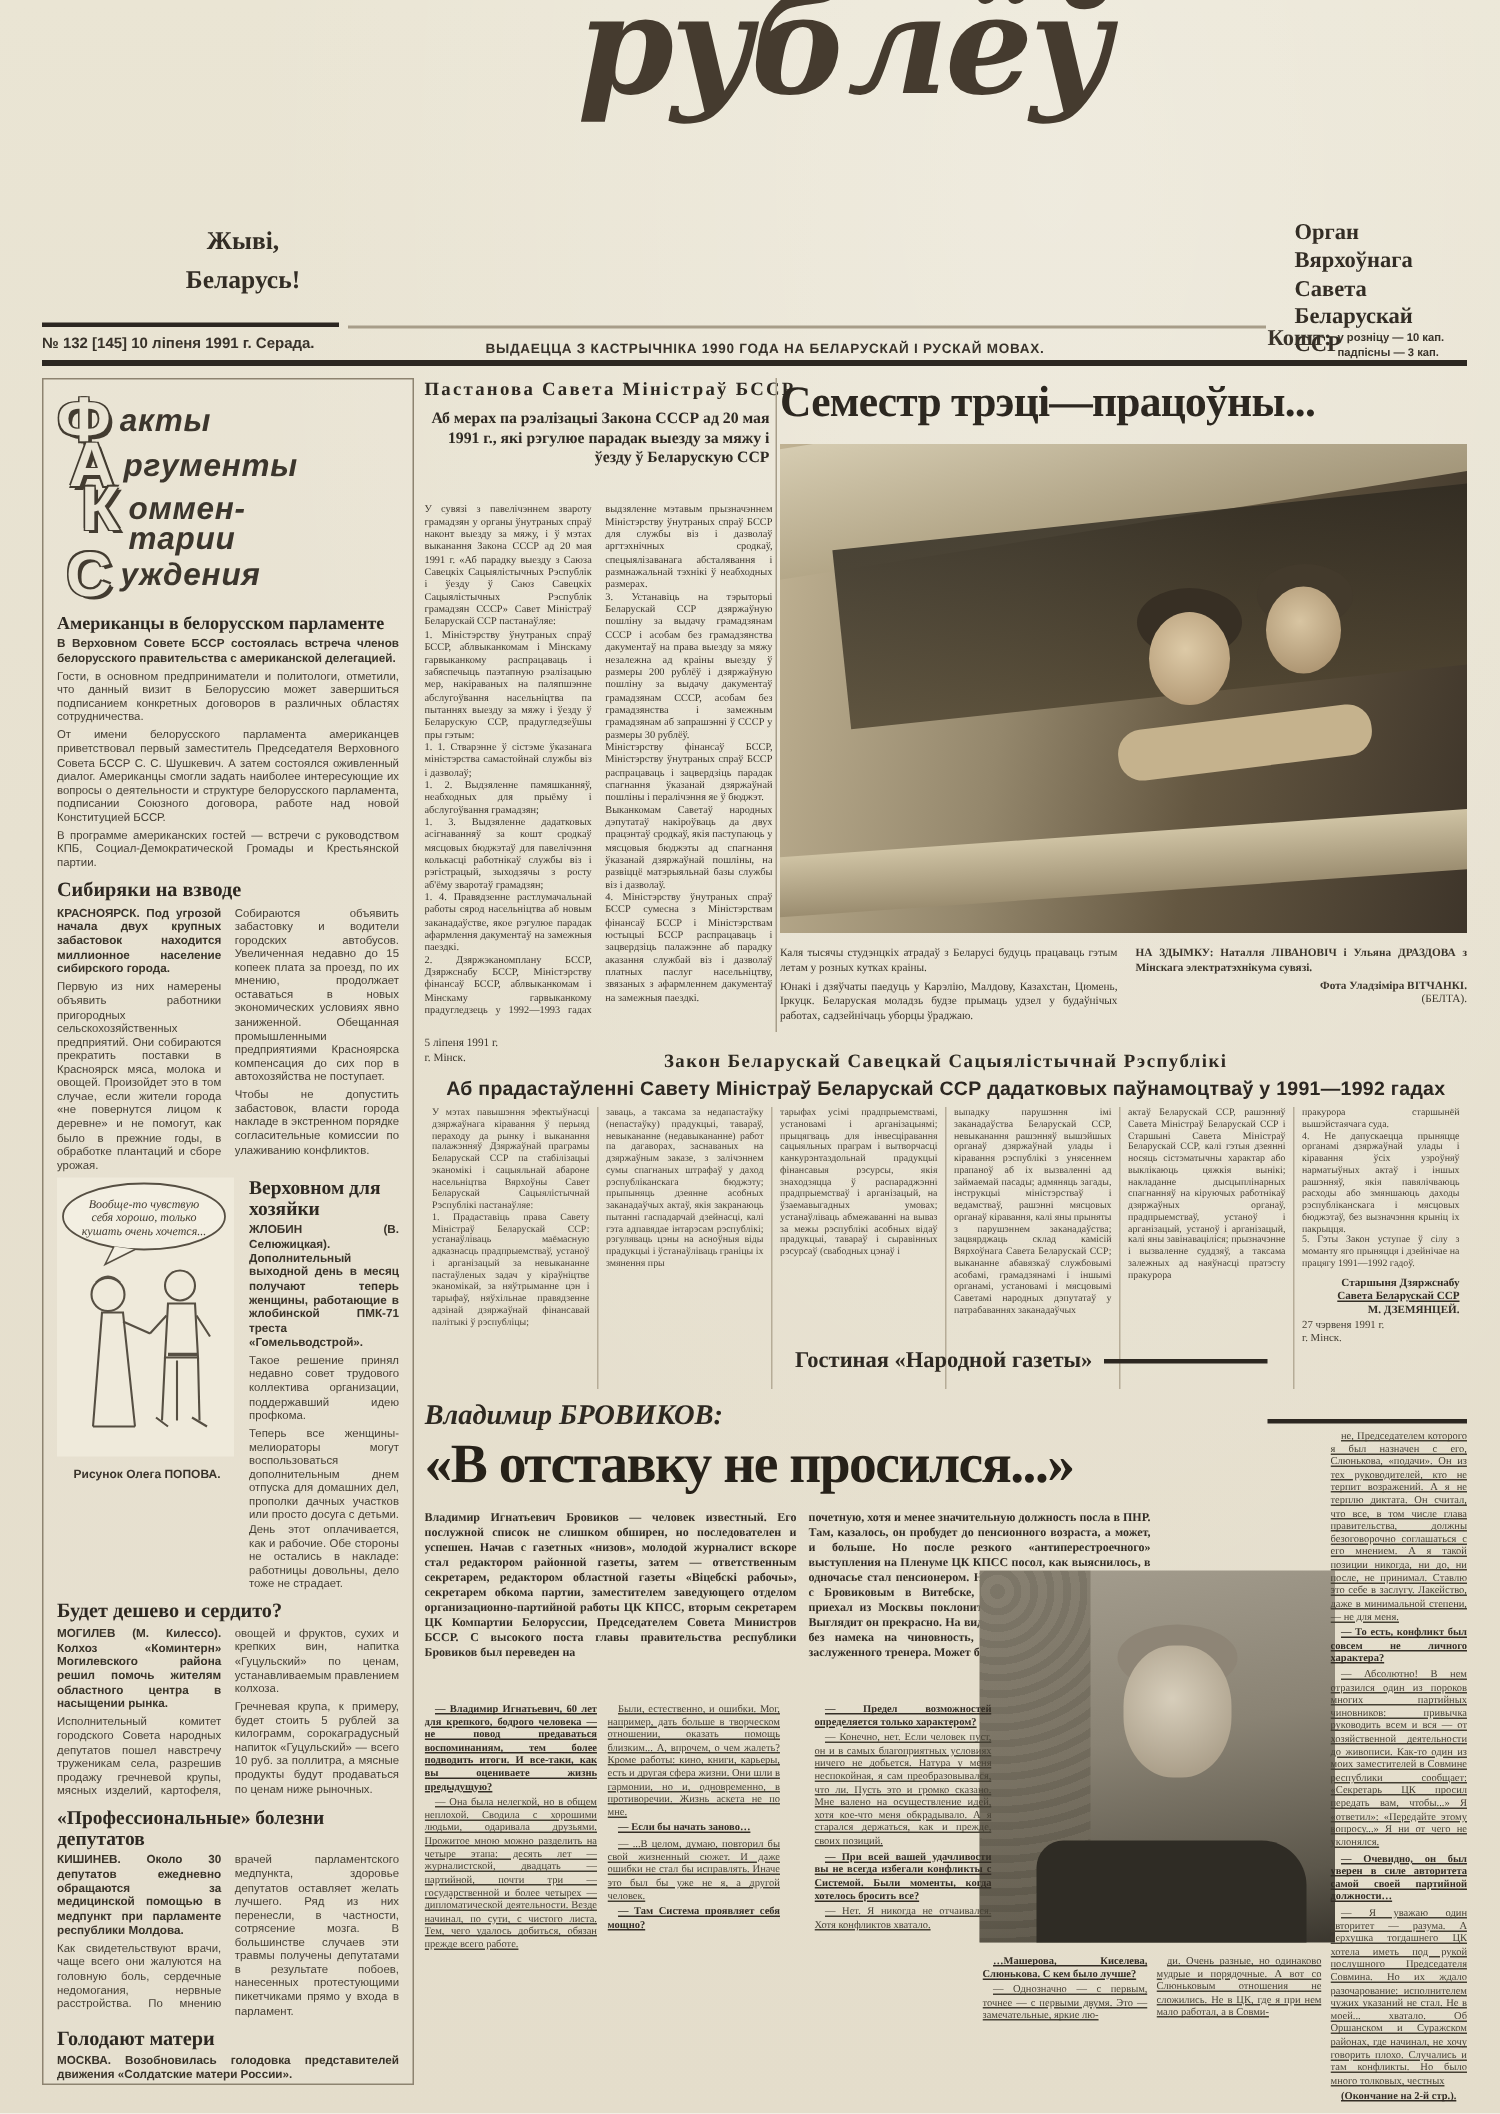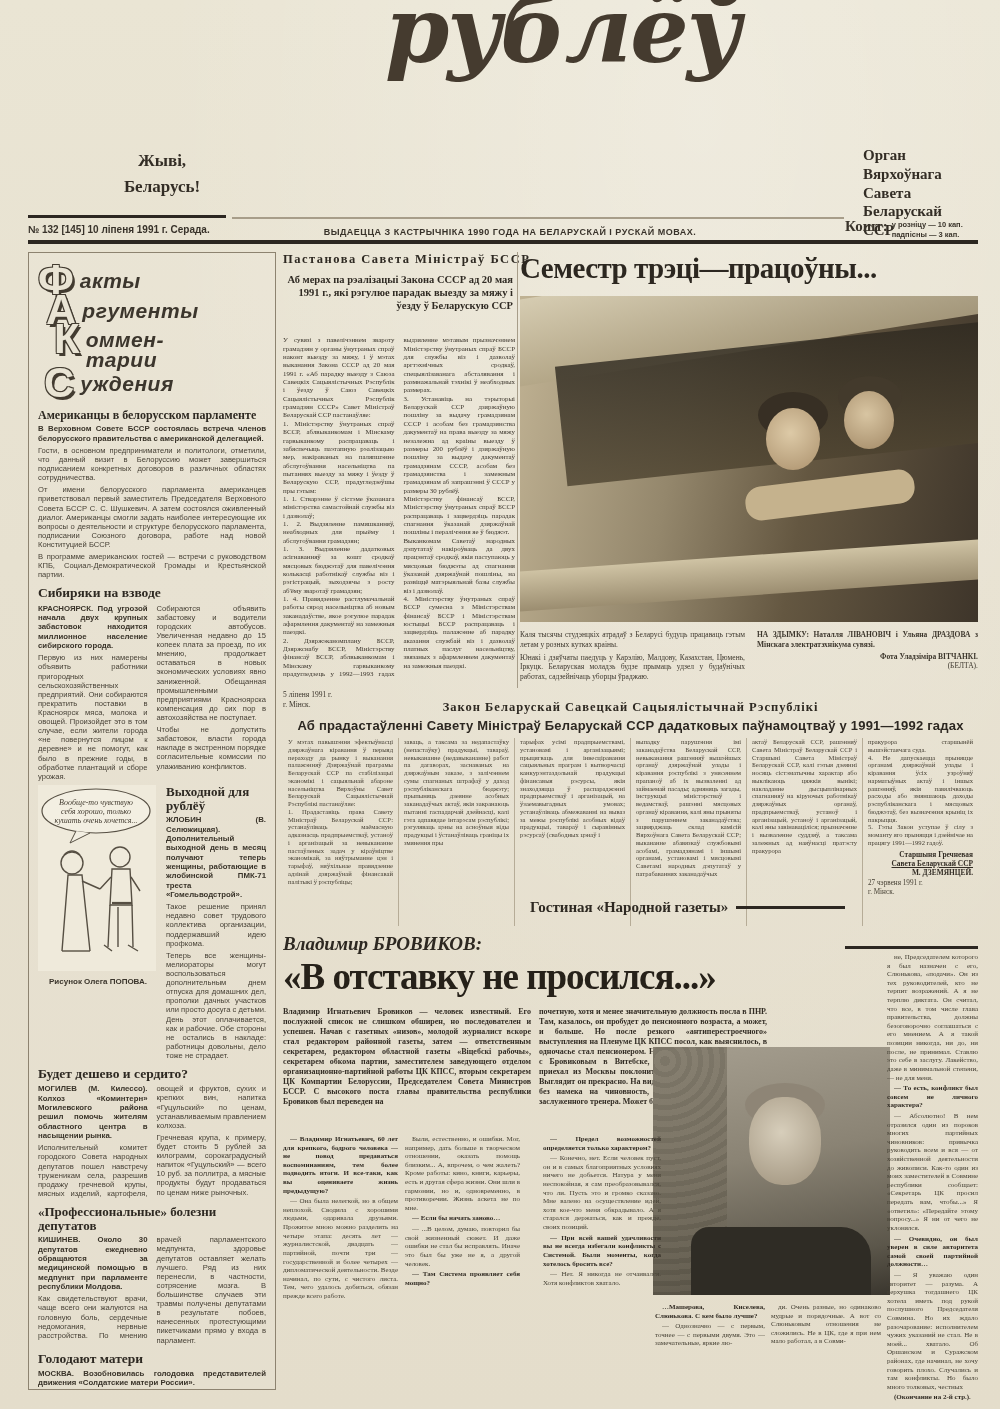--- a/index.html
+++ b/index.html
@@ -88,21 +88,21 @@
   
   .rubric{left:530px;top:899px;width:315px;display:flex;align-items:center;gap:8px;}
   .rubric .rl{font:bold 15px "Liberation Serif",serif;white-space:nowrap;color:#2e2922;}
   .rubric .rr{flex:1;height:3px;background:#2c2721;}
   .iv{left:283px;top:933px;width:695px;height:472px;position:absolute;}
   .iv .nm{font:italic bold 19px "Liberation Serif",serif;color:#2d2821;}
   .iv .hl{font:bold 37px/1 "Liberation Serif",serif;letter-spacing:-1px;white-space:nowrap;color:#262119;}
   .intro{font:bold 8px/1.25 "Liberation Serif",serif;text-align:justify;color:#332d25;}
   .qa{font:7px/1.23 "Liberation Serif",serif;text-align:justify;color:#454034;}
   .qa .q{font-weight:bold;color:#332d25;}
-  .qa p{margin:0 0 2px;text-indent:7px;}
+  .qa p{margin:0 0 2px;text-indent:7px;text-decoration:underline;}
   .ph2{position:absolute;left:370px;top:114px;width:237px;height:248px;overflow:hidden;
     background:linear-gradient(170deg,#a59e8f 0%,#8a8374 45%,#5c574b 82%,#3a362e 100%);}
   .ph2 .fol{position:absolute;left:0;top:0;width:74px;height:100%;
     background:repeating-radial-gradient(circle at 12px 14px,#5d5749 0 5px,#6f6859 5px 11px);opacity:.55;}
   .ph2 .hair{position:absolute;left:92px;top:36px;width:80px;height:44px;border-radius:50%;background:#8e8576;}
   .ph2 .head{position:absolute;left:96px;top:50px;width:72px;height:88px;border-radius:46%;
     background:radial-gradient(circle at 45% 40%,#d7cebb,#ab9f8a 78%);}
   .ph2 .suit{position:absolute;left:38px;bottom:-6px;width:180px;height:74px;background:#2f2c25;
     border-radius:18px 30px 0 0;}
   .vline{width:1px;background:#a79d89;}
@@ -197,21 +197,21 @@
           <path d="M74 84 L72 120 L94 120 L92 84 Z"></path>
           <path d="M72 120 L70 162 M80 122 L80 162 M94 120 L95 162"></path>
           <path d="M66 160 L74 166 M90 160 L100 166"></path>
           <path d="M73 92 L62 104 M93 92 L102 106"></path>
           <path d="M74 118 L94 118" stroke-width="2.2"></path>
         </g>
       </svg>
       <div class="cartcap">Рисунок Олега ПОПОВА.</div>
     </div>
     <div style="flex:1;">
-      <div class="atitle" style="margin-top:0;font-size:13px;">Выходной для рублёў</div>
+      <div class="atitle" style="margin-top:0;font-size:13px;">Верховном для хозяйки</div>
       <div class="alead">ЖЛОБИН (В. Селюжицкая). Дополнительный выходной день в месяц получают теперь женщины, работающие в жлобинской ПМК-71 треста «Гомельводстрой».</div>
       <div class="abody">Такое решение принял недавно совет трудового коллектива организации, поддержавший идею профкома.</div>
       <div class="abody">Теперь все женщины-мелиораторы могут воспользоваться дополнительным днем отпуска для домашних дел, прополки дачных участков или просто досуга с детьми. День этот оплачивается, как и рабочие. Обе стороны не остались в накладе: работницы довольны, дело тоже не страдает.</div>
     </div>
   </div>
 
   <div>
     <div class="atitle">Будет дешево и сердито?</div>
     <div class="two">
       <div class="alead">МОГИЛЕВ (М. Килессо). Колхоз «Коминтерн» Могилевского района решил помочь жителям областного центра в насыщении рынка.</div>
@@ -288,21 +288,21 @@
     <div class="lawcol pre">У мэтах павышэння эфектыўнасці дзяржаўнага кіравання ў перыяд пераходу да рынку і выканання палажэнняў Дзяржаўнай праграмы Беларускай ССР па стабілізацыі эканомікі і сацыяльнай абароне насельніцтва Вярхоўны Савет Беларускай Сацыялістычнай Рэспублікі пастанаўляе:
 1. Прадаставіць права Савету Міністраў Беларускай ССР: устанаўліваць маёмасную адказнасць прадпрыемстваў, устаноў і арганізацый за невыкананне пастаўленых задач у кіраўніцтве эканомікай, за няўтрыманне цэн і тарыфаў, няўхільнае правядзенне адзінай дзяржаўнай фінансавай палітыкі ў рэспубліцы;</div>
     <div class="lawcol pre">заваць, а таксама за недапастаўку (непастаўку) прадукцыі, тавараў, невыкананне (недавыкананне) работ па дагаворах, заснаваных на дзяржаўным заказе, з залічэннем сумы спагнаных штрафаў у даход рэспубліканскага бюджэту; прыпыняць дзеянне асобных заканадаўчых актаў, якія закранаюць пытанні гаспадарчай дзейнасці, калі гэта адпавядае інтарэсам рэспублікі; рэгуляваць цэны на асноўныя віды прадукцыі і ўстанаўліваць граніцы іх змянення пры</div>
     <div class="lawcol pre">тарыфах усімі прадпрыемствамі, установамі і арганізацыямі; прыцягваць для інвесціравання сацыяльных праграм і вытворчасці канкурэнтаздольнай прадукцыі фінансавыя рэсурсы, якія знаходзяцца ў распараджэнні прадпрыемстваў і арганізацый, на ўзаемавыгадных умовах; устанаўліваць абмежаванні на вываз за межы рэспублікі асобных відаў прадукцыі, тавараў і сыравінных рэсурсаў (свабодных цэнаў і</div>
     <div class="lawcol pre">выпадку парушэння імі заканадаўства Беларускай ССР, невыканання рашэнняў вышэйшых органаў дзяржаўнай улады і кіравання рэспублікі з унясеннем прапаноў аб іх вызваленні ад займаемай пасады; адмяняць загады, інструкцыі міністэрстваў і ведамстваў, рашэнні мясцовых органаў кіравання, калі яны прыняты з парушэннем заканадаўства; зацвярджаць склад камісій Вярхоўнага Савета Беларускай ССР; выкананне абавязкаў службовымі асобамі, грамадзянамі і іншымі органамі, установамі і мясцовымі Саветамі народных дэпутатаў у патрабаваннях заканадаўчых</div>
     <div class="lawcol pre">актаў Беларускай ССР, рашэнняў Савета Міністраў Беларускай ССР і Старшыні Савета Міністраў Беларускай ССР, калі гэтыя дзеянні носяць сістэматычны характар або выклікаюць цяжкія вынікі; накладанне дысцыплінарных спагнанняў на кіруючых работнікаў дзяржаўных органаў, прадпрыемстваў, устаноў і арганізацый, устаноў і арганізацый, калі яны завінаваціліся; прызначэнне і вызваленне суддзяў, а таксама залежных ад наяўнасці пратэсту пракурора</div>
     <div class="lawcol">
       <span class="pre">пракурора старшынёй вышэйстаячага суда.
 4. Не дапускаецца прыняцце органамі дзяржаўнай улады і кіравання ўсіх узроўняў нарматыўных актаў і іншых рашэнняў, якія павялічваюць расходы або змяншаюць даходы рэспубліканскага і мясцовых бюджэтаў, без вызначэння крыніц іх пакрыцця.
 5. Гэты Закон уступае ў сілу з моманту яго прыняцця і дзейнічае на працягу 1991—1992 гадоў.</span>
-      <div class="sig">Старшыня Гречневая</div>
+      <div class="sig">Старшыня Дзяржснабу</div>
       <div class="sig" style="margin-top:0;text-decoration:underline;">Савета Беларускай ССР</div>
       <div class="sig" style="margin-top:0;">М. ДЗЕМЯНЦЕЙ.</div>
       <div class="sigd">27 чэрвеня 1991 г.</div>
       <div class="sigd" style="margin-top:0;">г. Мінск.</div>
     </div>
   </div>
 </div>
 
 <div class="abs rubric">
   <span class="rl">Гостиная «Народной газеты»</span>

